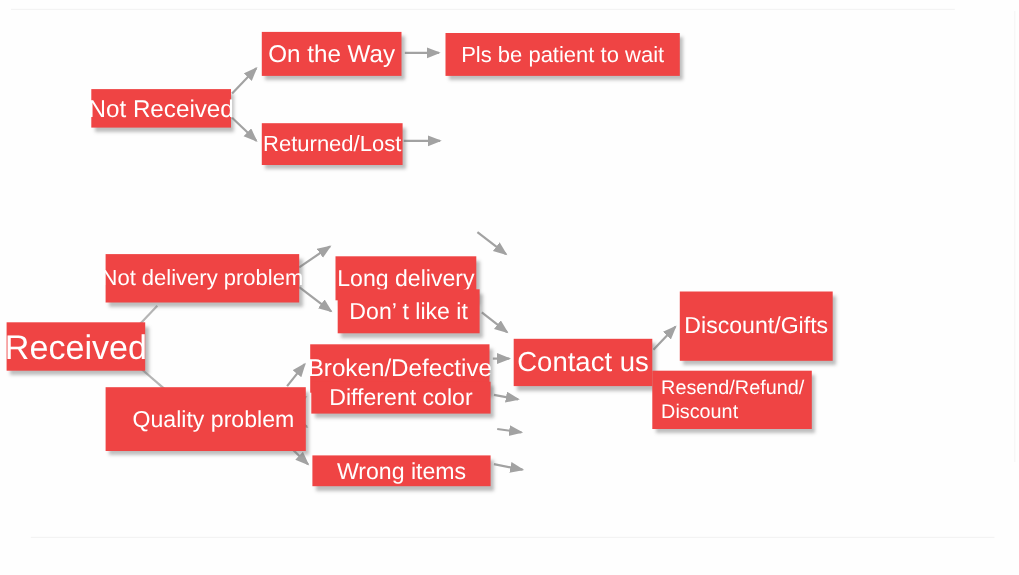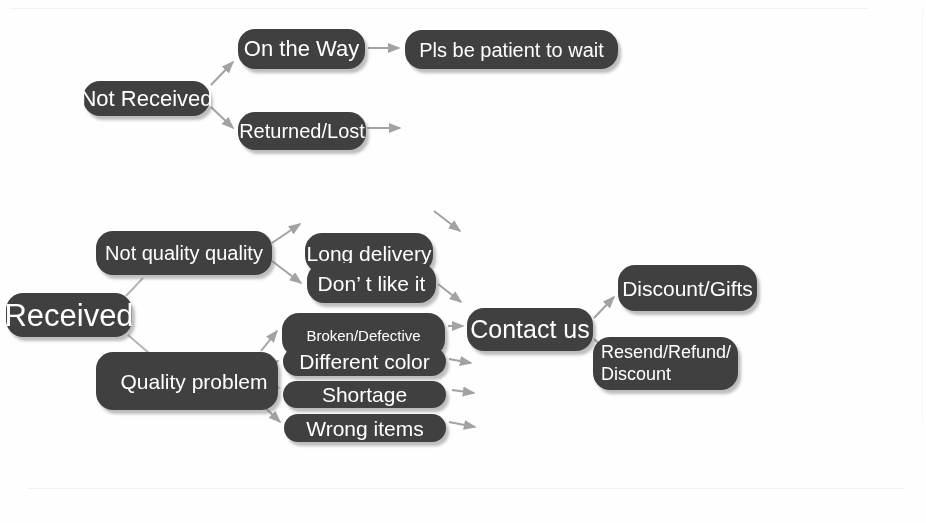--- a/index.html
+++ b/index.html
@@ -4,49 +4,48 @@
 <style>
   html,body{margin:0;padding:0;background:#ffffff;}
   .stage{
     position:relative;width:926px;height:523px;overflow:hidden;
     background:#fefefe;
     font-family:"Liberation Sans", sans-serif;
   }
   .frame-line{position:absolute;background:#f2f2f2;}
   .node{
     position:absolute;
-    background:#404040;
+    background:#ef4444;
     color:#ffffff;
     display:flex;align-items:center;justify-content:center;
     white-space:nowrap;
     box-shadow:3px 4px 3px rgba(110,110,110,0.45);
     line-height:1;
-    border-radius:17px;
   }
   .connectors{position:absolute;left:0;top:0;pointer-events:none;}
   .connectors line{stroke:#a2a2a2;stroke-width:2;}
   .connectors line.plain{stroke:#b5b5b5;}
   .connectors .head{fill:#a2a2a2;}
 
   
   .n-not-received      {left:83px;  top:81px;  width:127px; height:35px; font-size:22px;}
   .n-on-the-way        {left:238px; top:29px;  width:127px; height:40px; font-size:22px;}
   .n-pls-wait          {left:405px; top:30px;  width:213px; height:39px; font-size:20px;}
   .n-returned-lost     {left:238px; top:112px; width:128px; height:38px; font-size:20px;}
   .n-resend-refund     {left:406px; top:112px; width:214px; height:40px; font-size:24px;}
   .n-received          {left:6px;   top:293px; width:126px; height:44px; font-size:31px;}
   .n-not-quality       {left:96px;  top:231px; width:176px; height:44px; font-size:20px;}
   .n-long-delivery     {left:305px; top:193px; width:128px; height:40px; font-size:21px;margin-top:40px;}
   .n-dont-like-it      {left:307px; top:263px; width:129px; height:40px; font-size:21px;}
-  .n-broken-defective  {left:282px; top:313px; width:163px; height:44px; font-size:15px;}
+  .n-broken-defective  {left:282px; top:313px; width:163px; height:44px; font-size:22px;}
   .n-different-color   {left:283px; top:347px; width:163px; height:29px; font-size:21px;}
   .n-shortage          {left:283px; top:381px; width:163px; height:27px; font-size:21px;}
   .n-wrong-items       {left:284px; top:414px; width:162px; height:28px; font-size:21px;}
   .n-contact-us        {left:467px; top:308px; width:126px; height:43px; font-size:25px;}
-  .n-discount-gifts    {left:618px; top:265px; width:139px; height:46px; font-size:21px;}
+  .n-discount-gifts    {left:618px; top:265px; width:139px; height:63px; font-size:21px;}
   .n-resend-discount   {left:593px; top:337px; width:145px; height:53px; font-size:18px;
                         flex-direction:column;align-items:flex-start;justify-content:center;
                         padding-left:8px;width:137px;line-height:1.2;}
 </style>
 </head>
 <body>
 
 <div class="stage">
 
   <div class="frame-line" style="left:10px;top:8px;width:858px;height:1px;"></div>
@@ -80,27 +79,26 @@
     <line x1="594" y1="318" x2="614" y2="297" marker-end="url(#ah)"></line>
     <line x1="594" y1="339" x2="616" y2="360" marker-end="url(#ah)"></line>
   </svg>
 
   <div class="node n-not-received">Not Received</div>
   <div class="node n-on-the-way">On the Way</div>
   <div class="node n-returned-lost">Returned/Lost</div>
   <div class="node n-pls-wait">Pls be patient to wait</div>
 
   <div class="node n-received">Received</div>
-  <div class="node n-not-quality">Not quality quality</div>
+  <div class="node n-not-quality">Not delivery problem</div>
   <div class="node n-long-delivery">Long delivery</div>
   <div class="node n-dont-like-it">Don’ t like it</div>
   <div class="node" style="left:96px;top:352px;width:168px;height:58px;font-size:21px;padding-left:14px;">Quality problem</div>
   <div class="node n-broken-defective">Broken/Defective</div>
   <div class="node n-different-color">Different color</div>
-  <div class="node n-shortage">Shortage</div>
   <div class="node n-wrong-items">Wrong items</div>
   <div class="node n-contact-us">Contact us</div>
   <div class="node n-discount-gifts">Discount/Gifts</div>
   <div class="node n-resend-discount">
     <span>Resend/Refund/</span>
     <span>Discount</span>
   </div>
 
 </div>
 

